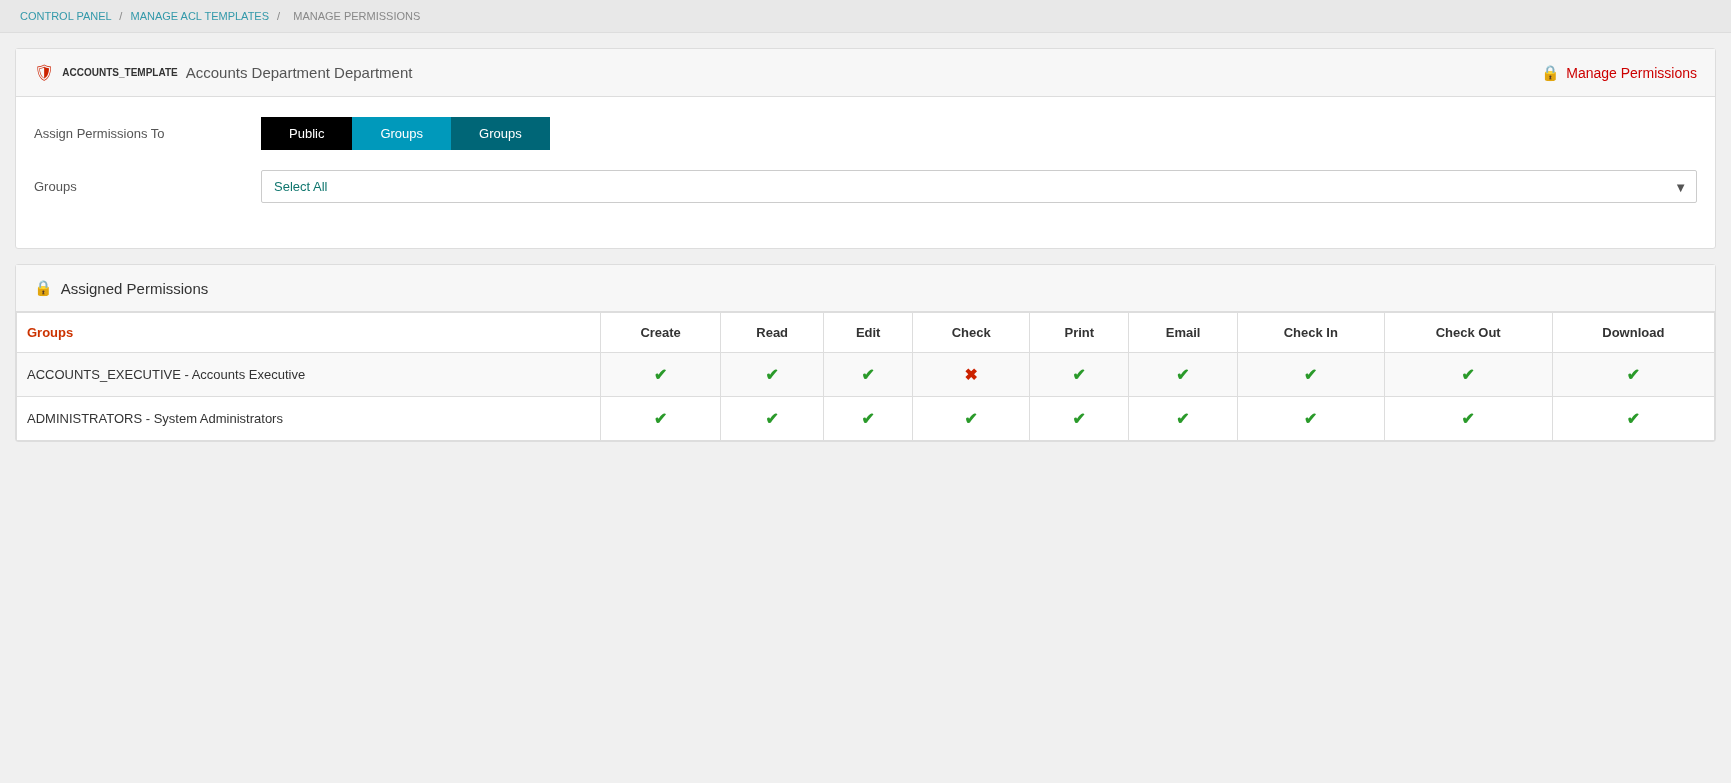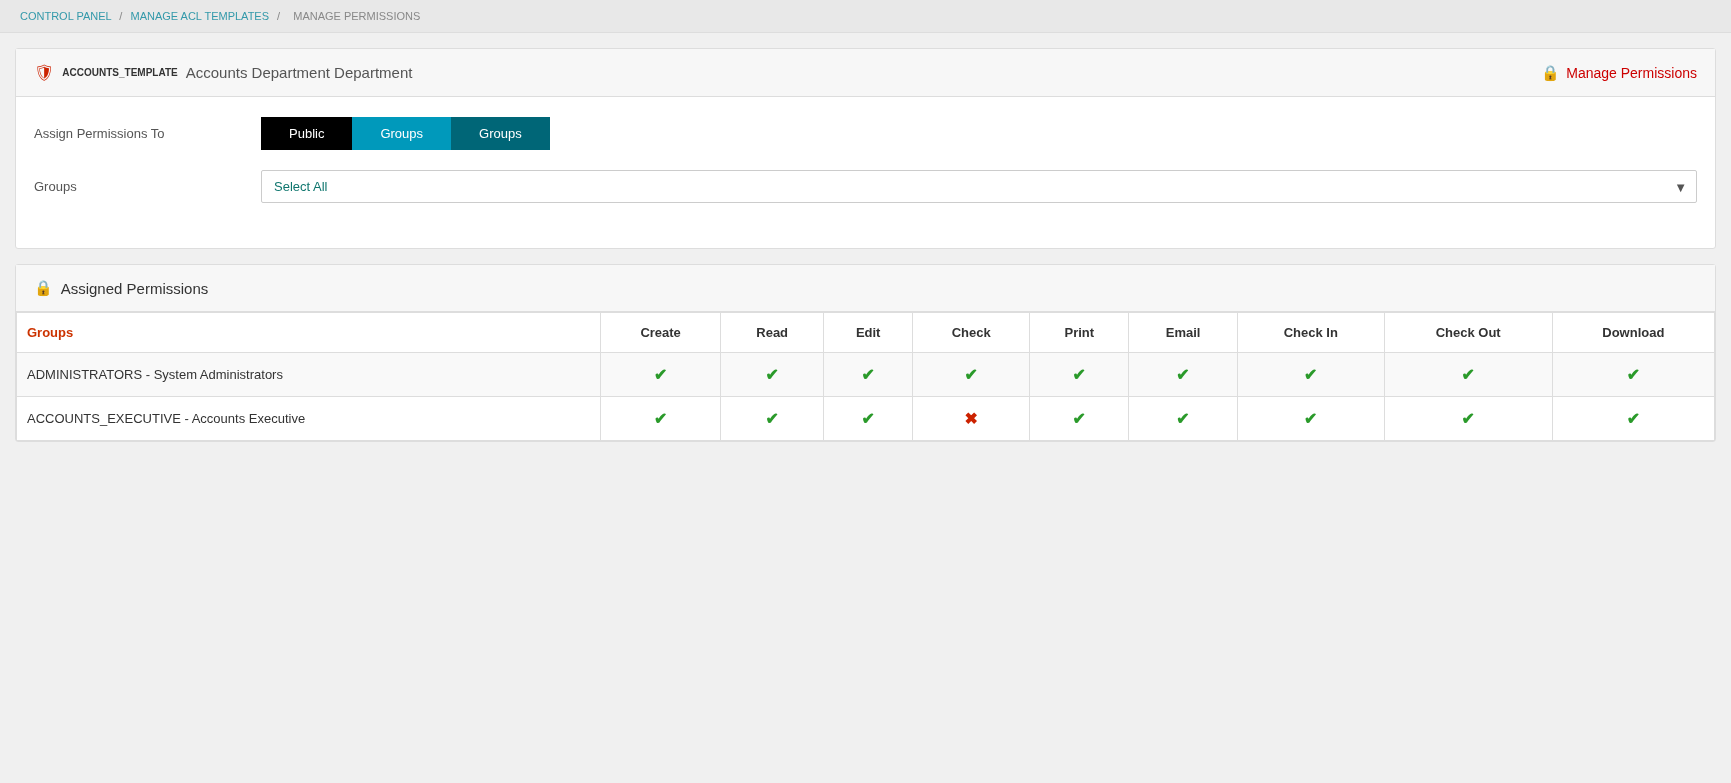--- a/index.html
+++ b/index.html
@@ -268,37 +268,37 @@
             <th>Print</th>
             <th>Email</th>
             <th>Check In</th>
             <th>Check Out</th>
             <th>Download</th>
           </tr>
         </thead>
         <tbody id="permissions-tbody">
 
         <tr>
-              <td>ADMINISTRATORS - System Administrators</td>
-              <td><span class="check-green">✔</span></td>
-              <td><span class="check-green">✔</span></td>
-              <td><span class="check-green">✔</span></td>
-              <td><span class="check-green">✔</span></td>
+              <td>ACCOUNTS_EXECUTIVE - Accounts Executive</td>
+              <td><span class="check-green">✔</span></td>
+              <td><span class="check-green">✔</span></td>
+              <td><span class="check-green">✔</span></td>
+              <td><span class="cross-red">✖</span></td>
               <td><span class="check-green">✔</span></td>
               <td><span class="check-green">✔</span></td>
               <td><span class="check-green">✔</span></td>
               <td><span class="check-green">✔</span></td>
               <td><span class="check-green">✔</span></td>
             </tr>
             <tr>
-              <td>ACCOUNTS_EXECUTIVE - Accounts Executive</td>
-              <td><span class="check-green">✔</span></td>
-              <td><span class="check-green">✔</span></td>
-              <td><span class="check-green">✔</span></td>
-              <td><span class="cross-red">✖</span></td>
+              <td>ADMINISTRATORS - System Administrators</td>
+              <td><span class="check-green">✔</span></td>
+              <td><span class="check-green">✔</span></td>
+              <td><span class="check-green">✔</span></td>
+              <td><span class="check-green">✔</span></td>
               <td><span class="check-green">✔</span></td>
               <td><span class="check-green">✔</span></td>
               <td><span class="check-green">✔</span></td>
               <td><span class="check-green">✔</span></td>
               <td><span class="check-green">✔</span></td>
             </tr>
           </tbody>
       </table>
     </div>
   </div>

